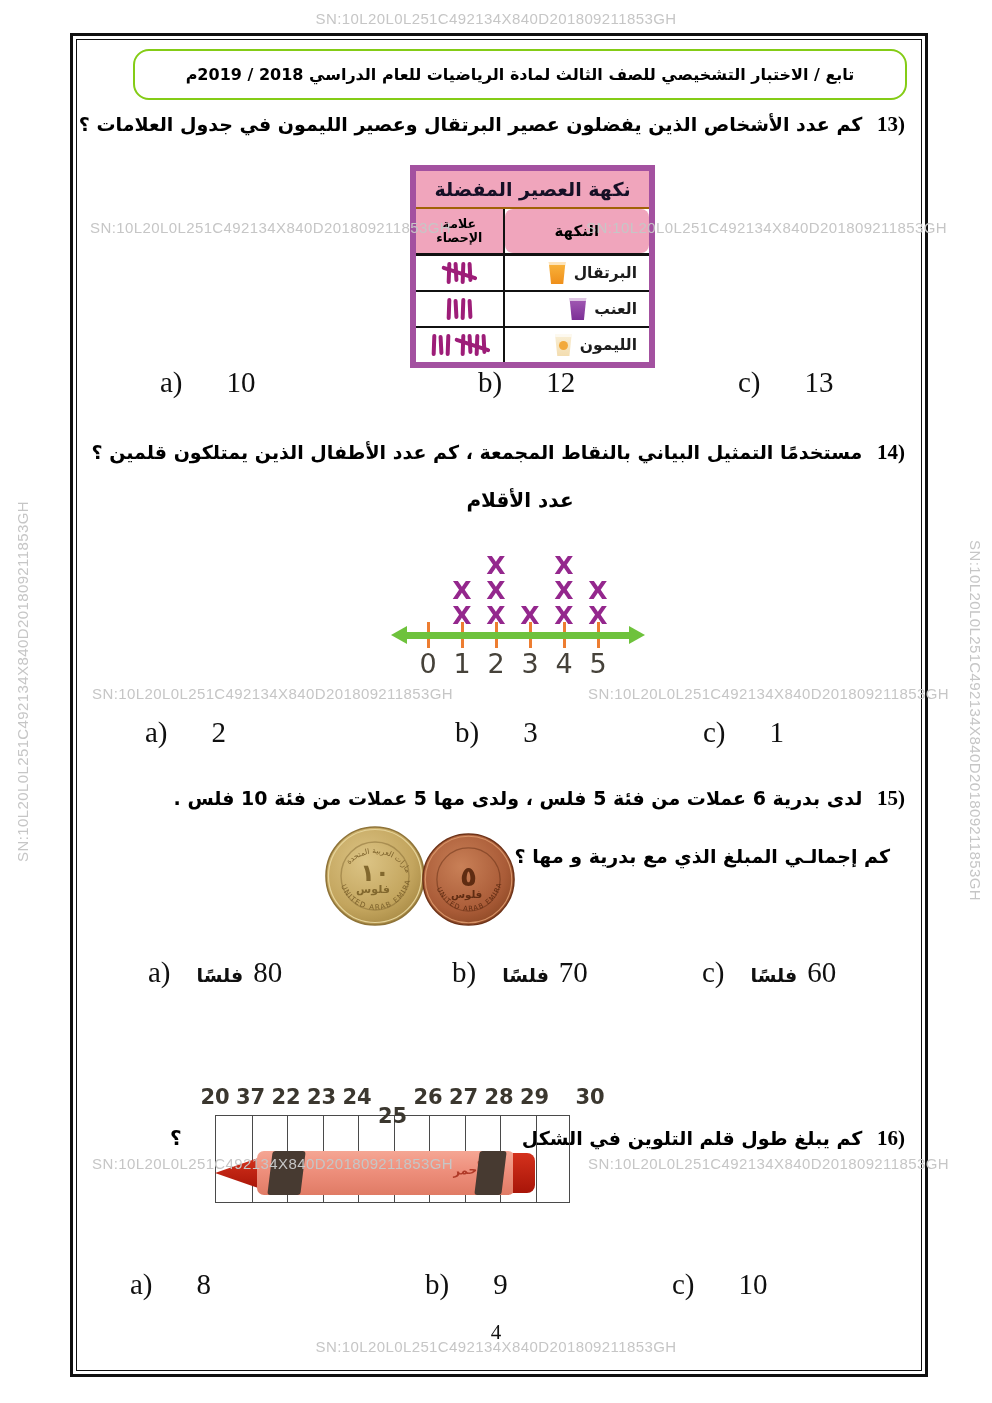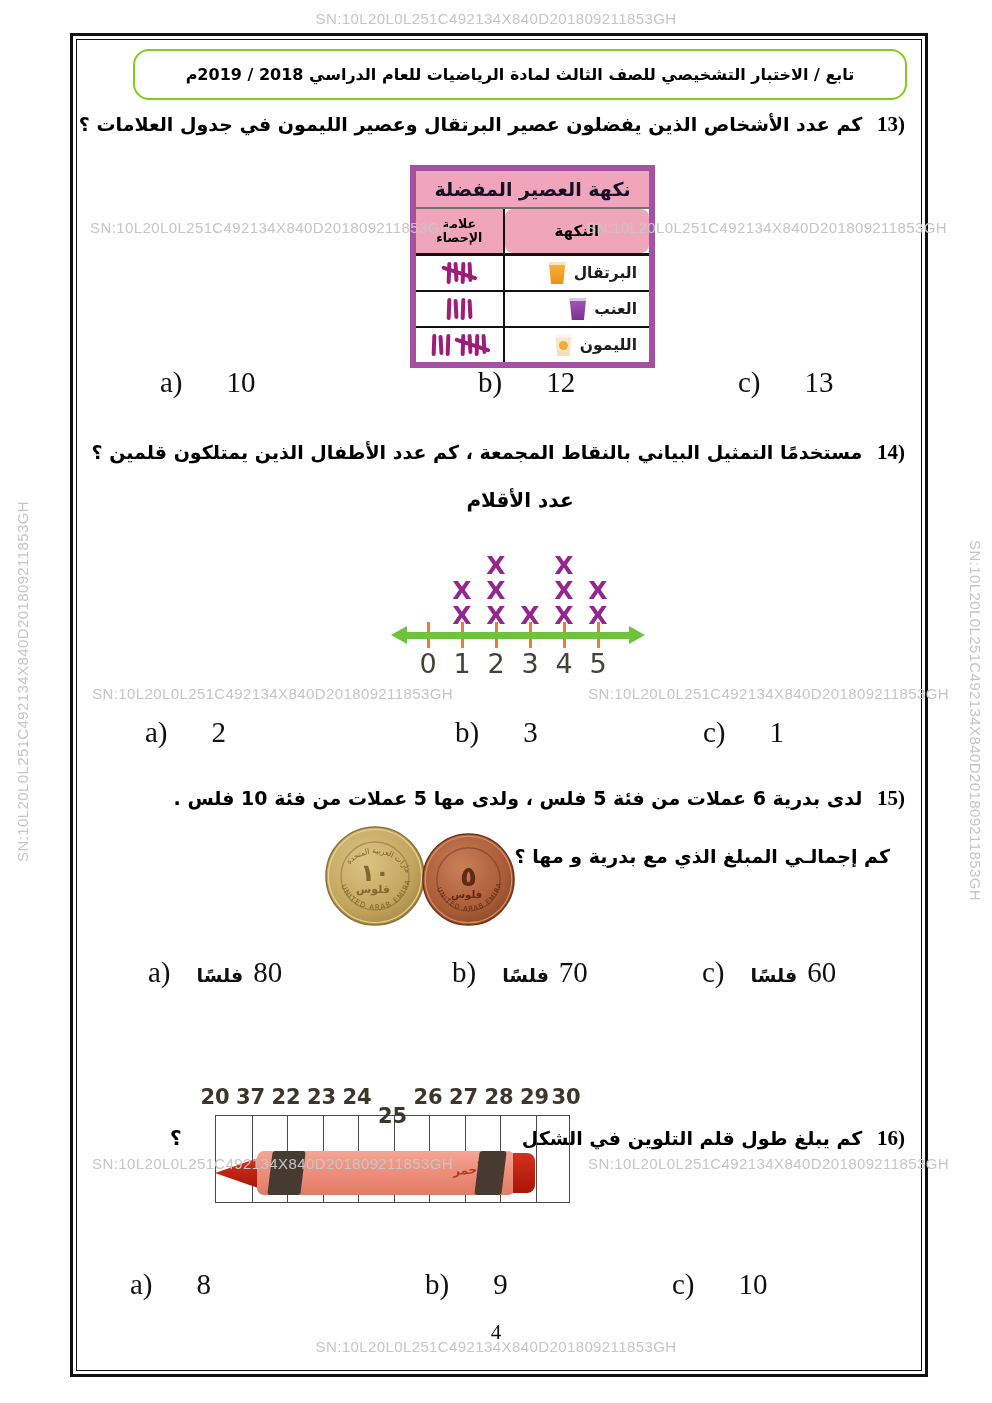--- a/index.html
+++ b/index.html
@@ -46,21 +46,21 @@
   .opts{position:absolute;left:0;width:100%;height:40px;z-index:2;
         font-family:"Liberation Serif",serif;font-size:29px;color:#101010;}
   .opt{position:absolute;display:flex;align-items:baseline;white-space:nowrap;}
   .opt-letter{margin-right:44px;}
   .opt-q15 .opt-letter{margin-right:26px;}
   .opt-unit{font-family:"DejaVu Sans",sans-serif;font-weight:bold;font-size:19px;margin-right:10px;}
 
   
   .juice-table{position:absolute;left:410px;top:165px;width:245px;z-index:2;
                border:6px solid #a351a0;background:#fff;box-sizing:border-box;}
-  .jt-title{height:36px;background:#f0a5bc;border-bottom:2px solid #737373;display:flex;
+  .jt-title{height:36px;background:#f0a5bc;border-bottom:2px solid #a16207;display:flex;
             align-items:center;justify-content:center;font-weight:bold;font-size:19px;
             color:#151026;direction:rtl;}
   .jt-head{display:flex;height:44px;border-bottom:3px solid #111;}
   .jt-head .jt-c1{width:38%;background:#f0a5bc;border-right:2px solid #111;display:flex;
                   align-items:center;justify-content:center;text-align:center;
                   font-weight:bold;font-size:12.5px;direction:rtl;line-height:1.15;padding:0 4px;box-sizing:border-box;}
   .jt-head .jt-c2{width:62%;background:#f0a5bc;display:flex;align-items:center;
                   justify-content:center;font-weight:bold;font-size:15px;direction:rtl;border-radius:8px;}
   .jt-row{display:flex;height:34px;border-bottom:2px solid #111;background:#fff;}
   .jt-row:last-child{border-bottom:none;}
@@ -383,21 +383,21 @@
   <span class="r-num" style="left: 15px;">20</span>
       <span class="r-num" style="left: 50.5px;">37</span>
       <span class="r-num" style="left: 86px;">22</span>
       <span class="r-num" style="left: 121.5px;">23</span>
       <span class="r-num" style="left: 157px;">24</span>
       <span class="r-num" style="left: 192.5px; margin-top: 19px;">25</span>
       <span class="r-num" style="left: 228px; text-align: center;">26</span>
       <span class="r-num" style="left: 263.5px;">27</span>
       <span class="r-num" style="left: 299px;">28</span>
       <span class="r-num" style="left: 334.5px;">29</span>
-      <span class="r-num" style="left: 366px;">30</span>
+      <span class="r-num" style="left: 390px;">30</span>
     </div>
 
   <div class="opts" style="top:1268px">
     <div class="opt" style="left:130px">
       <span class="opt-letter">a)</span>
       <span class="opt-val">8</span>
     </div>
     <div class="opt" style="left:425px">
       <span class="opt-letter">b)</span>
       <span class="opt-val">9</span>

